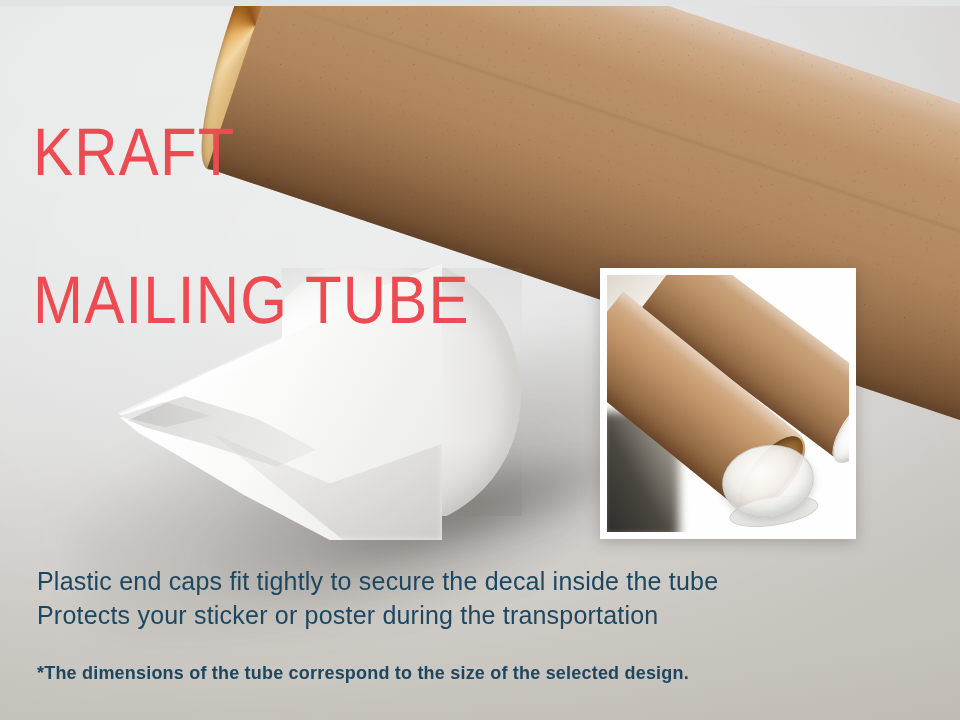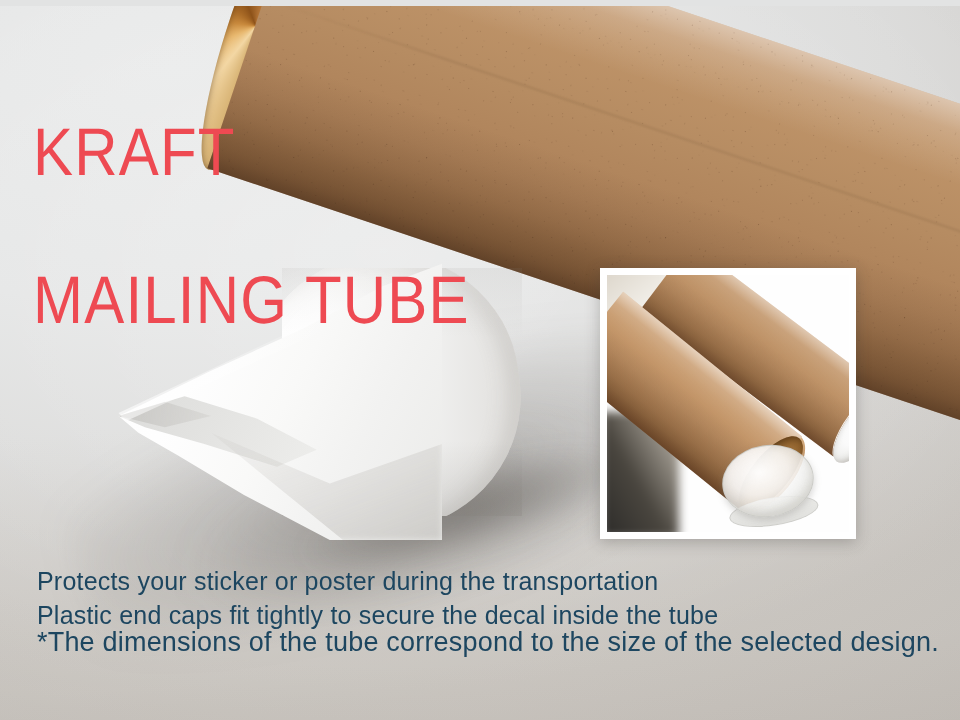--- a/index.html
+++ b/index.html
@@ -250,25 +250,26 @@
   .title .ln{display:block;}
   .body-copy{
     position:absolute;left:37px;top:558px;
     color:#1d4660;
     font-size:25px;line-height:34px;
     letter-spacing:.2px;
     font-family:"Liberation Sans",sans-serif;
   }
   .body-copy .ln{display:block;white-space:nowrap;}
   .footnote{
-    position:absolute;left:37px;top:620px;
+    position:absolute;left:37px;top:651px;
     color:#1d4660;
-    font-size:27px;line-height:32px;letter-spacing:.2px;
+    font-size:18px;line-height:32px;letter-spacing:.2px;
     white-space:nowrap;
     font-family:"Liberation Sans",sans-serif;
+    font-weight:bold;
   }
 </style>
 </head>
 <body>
 
 <div id="stage">
 
   <div class="bg-base"></div>
   <div class="bg-warm"></div>
   <div class="bg-vig"></div>
@@ -322,19 +323,19 @@
       </div>
     </div>
   </div>
 
   <div class="title">
     <span class="ln">KRAFT</span>
     <span class="ln">MAILING TUBE</span>
   </div>
 
   <div class="body-copy">
+    <span class="ln">Plastic end caps fit tightly to secure the decal inside the tube</span>
     <span class="ln">Protects your sticker or poster during the transportation</span>
-    <span class="ln">Plastic end caps fit tightly to secure the decal inside the tube</span>
   </div>
 
   <div class="footnote">*The dimensions of the tube correspond to the size of the selected design.</div>
 
 </div>
 
 </body></html>

